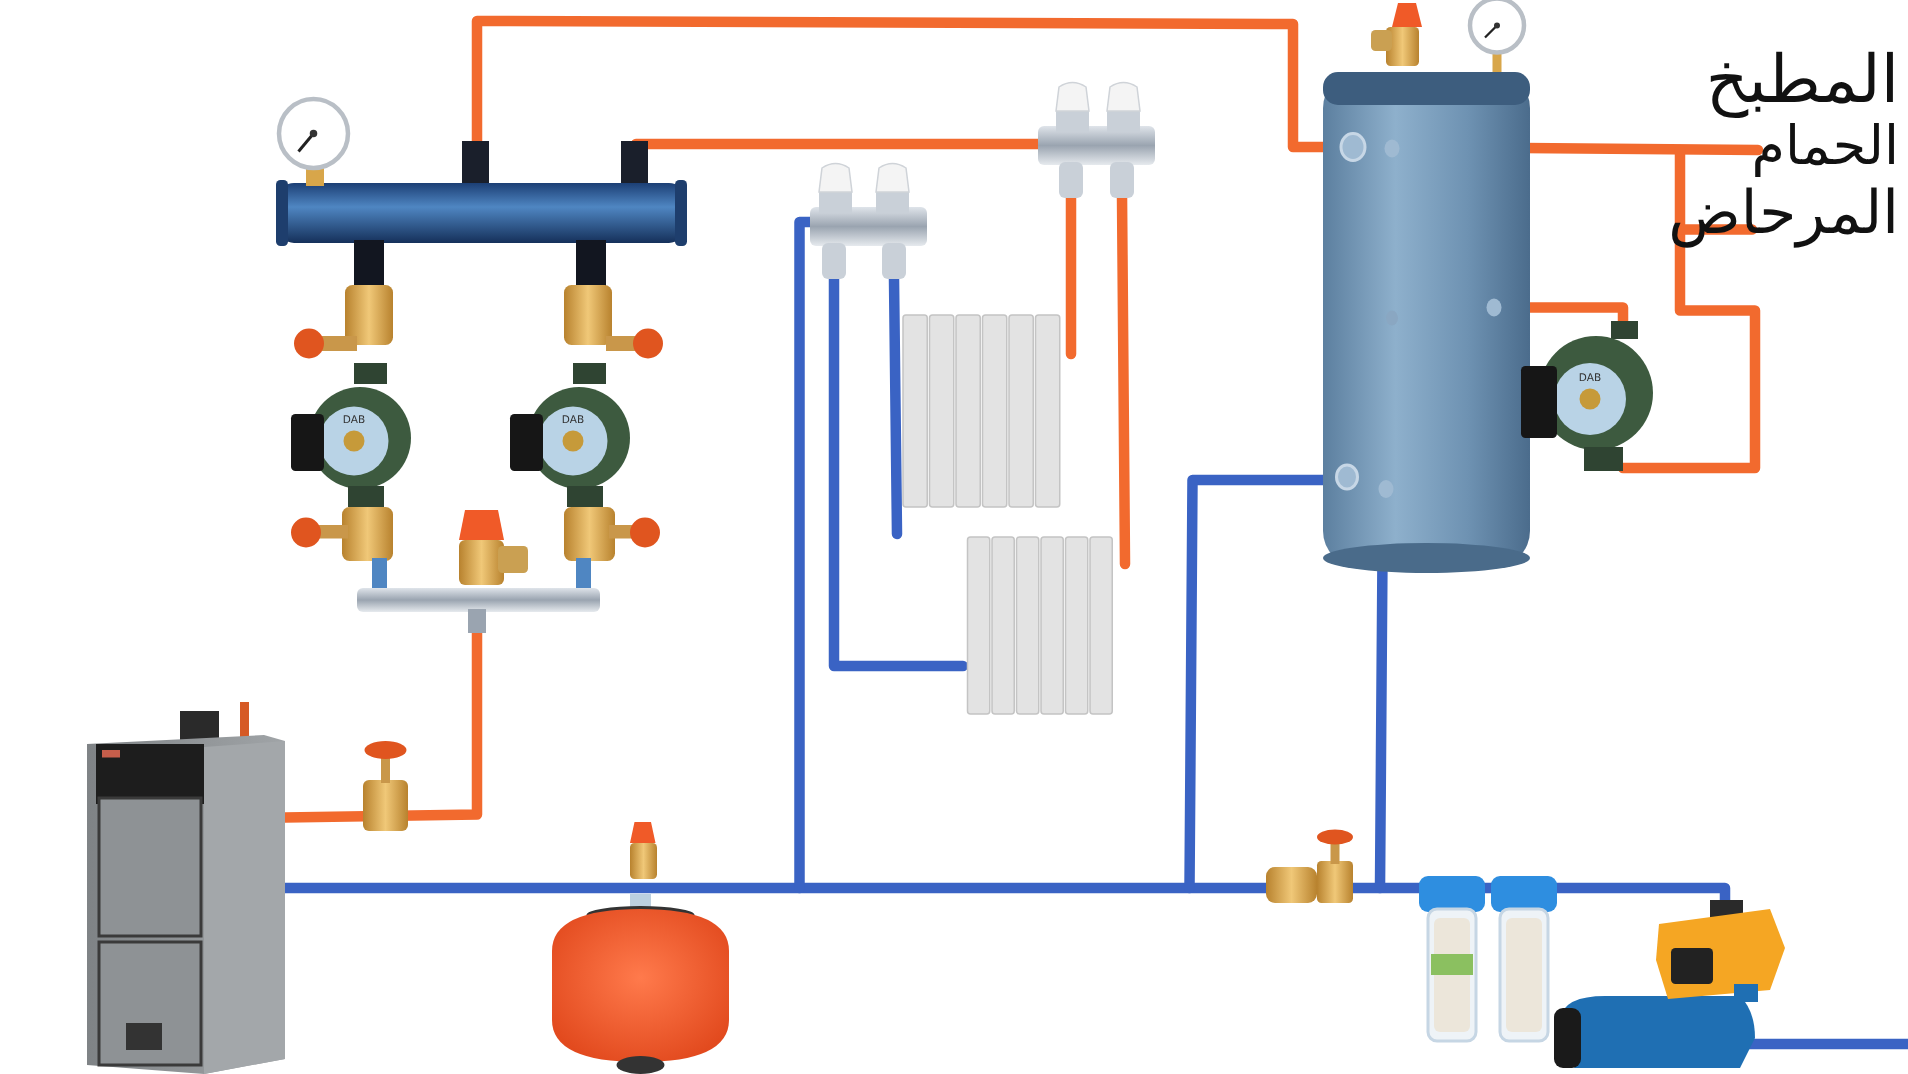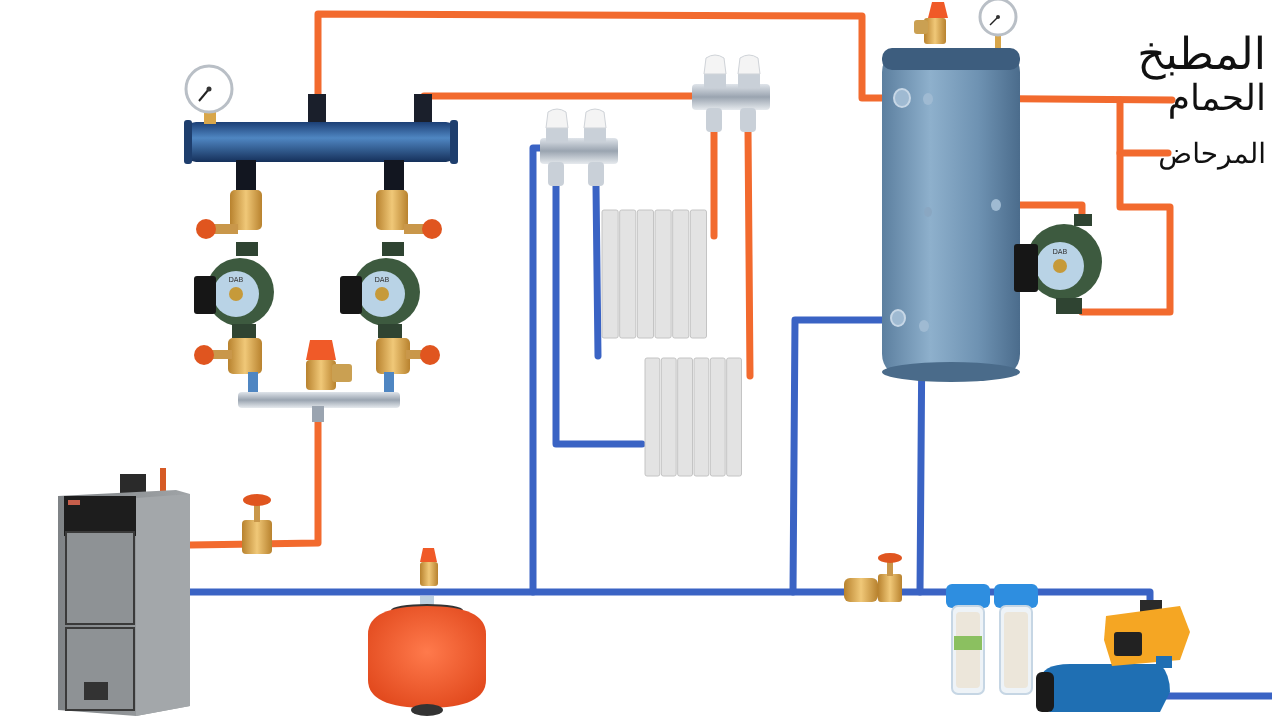--- a/index.html
+++ b/index.html
@@ -2,21 +2,21 @@
 <html><head>
 <meta charset="utf-8">
 <style>
   html, body { margin:0; padding:0; background:#ffffff; }
   body { width:1272px; height:716px; overflow:hidden; position:relative; font-family:"DejaVu Sans", sans-serif; }
   #diagram { position:absolute; left:0; top:0; width:1272px; height:716px; }
   .labels { position:absolute; right:6px; top:32px; width:110px; text-align:right; direction:rtl; }
   .label { font-family:"DejaVu Serif", serif; color:#111; line-height:1; display:block; }
   .label.l1 { font-size:44px; margin-top:0;text-align:right; }
   .label.l2 { font-size:36px; margin-top:4px; }
-  .label.l3 { font-size:28px; margin-top:24px; }
+  .label.l3 { font-size:40px; margin-top:6px; }
 </style>
 </head>
 <body>
 
 <svg id="diagram" viewBox="0 0 1272 716" xmlns="http://www.w3.org/2000/svg">
   <defs>
     <linearGradient id="tankGrad" x1="0" x2="1" y1="0" y2="0">
       <stop offset="0" stop-color="#5c7f9f"></stop>
       <stop offset="0.35" stop-color="#8eb0cc"></stop>
       <stop offset="0.7" stop-color="#6e92b2"></stop>

